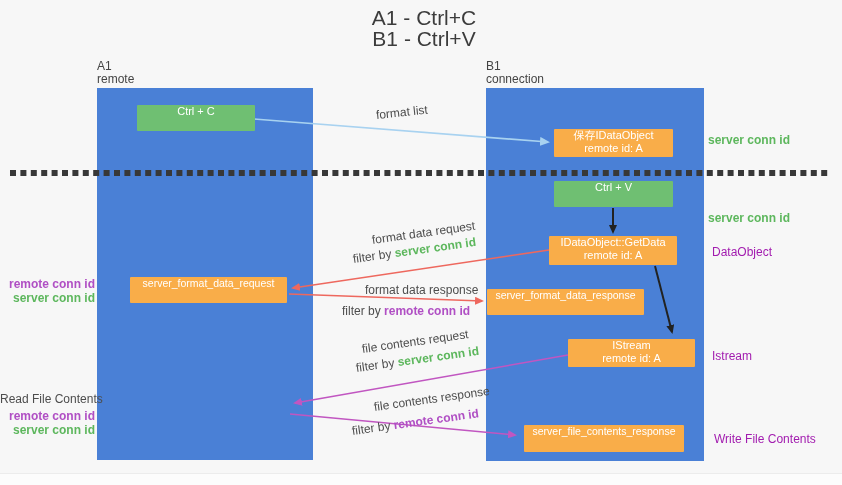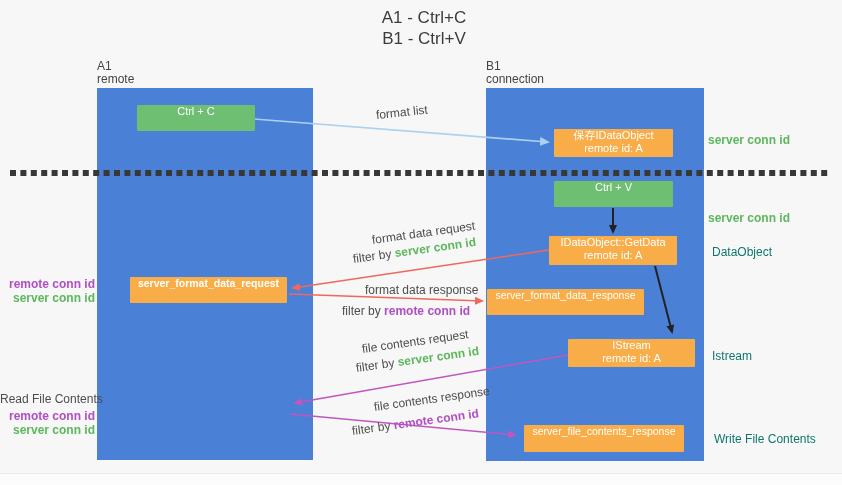--- a/index.html
+++ b/index.html
@@ -2,42 +2,42 @@
 <html><head>
 <meta charset="utf-8">
 <style>
   html,body{margin:0;padding:0;}
   .canvas{
     position:relative;width:842px;height:485px;background:#f7f7f7;
     font-family:"Liberation Sans","DejaVu Sans",sans-serif;overflow:hidden;
   }
   .title{
     position:absolute;top:7px;left:0;width:100%;padding-left:6px;box-sizing:border-box;
-    text-align:center;font-size:17px;line-height:21px;color:#3c3c3c;
+    text-align:center;font-size:21px;line-height:21px;color:#3c3c3c;
   }
   .lane-rect{position:absolute;background:#4a80d6;}
   .lane-header{
     position:absolute;font-size:12px;line-height:13px;color:#444;
   }
   .node{
     position:absolute;display:flex;flex-direction:column;align-items:center;justify-content:flex-start;
     color:#fff;text-align:center;font-size:11px;line-height:13px;border-radius:1px;white-space:nowrap;
   }
   .node.orange{background:#f9ad49;}
   .node.green{background:#6fbf72;}
   .node.small{font-size:10.5px;}
   .flow-label{
     position:absolute;font-size:12px;color:#4d4d4d;white-space:nowrap;
     transform-origin:left center;
   }
   .rot6{transform:rotate(-6deg);}
   .rot8{transform:rotate(-8deg);}
   .gtext{color:#5db75d;font-weight:bold;}
   .ptext{color:#b04fc4;font-weight:bold;}
-  .side-label{position:absolute;font-size:12px;color:#0f766e;white-space:nowrap;}
+  .side-label{position:absolute;font-size:12px;color:#a21caf;white-space:nowrap;}
   .side-label.green{color:#5db75d;font-weight:bold;}
   .left-col{position:absolute;left:0;width:95px;text-align:right;font-size:12px;white-space:nowrap;}
   .left-col.green{color:#5db75d;font-weight:bold;}
   .left-col.purple{color:#b04fc4;font-weight:bold;}
   .left-col.gray{color:#4d4d4d;}
   svg.overlay{position:absolute;left:0;top:0;pointer-events:none;}
   .bottom-strip{
     position:absolute;left:0;top:473px;width:100%;height:12px;
     background:#fcfcfc;border-top:1px solid #ececec;
   }
@@ -108,21 +108,21 @@
 
   <div class="node green" style="left:554px;top:181px;width:119px;height:26px;">
     <div>Ctrl + V</div>
   </div>
 
   <div class="node orange" style="left:549px;top:236px;width:128px;height:29px;">
     <div>IDataObject::GetData</div>
     <div>remote id: A</div>
   </div>
 
-  <div class="node orange small" style="left:130px;top:277px;width:157px;height:26px;font-weight:bold;">
+  <div class="node orange small" style="left:130px;top:277px;width:157px;height:26px;">
     <div>server_format_data_request</div>
   </div>
 
   <div class="node orange small" style="left:487px;top:289px;width:157px;height:26px;">
     <div>server_format_data_response</div>
   </div>
 
   <div class="node orange" style="left:568px;top:339px;width:127px;height:28px;">
     <div>IStream</div>
     <div>remote id: A</div>

